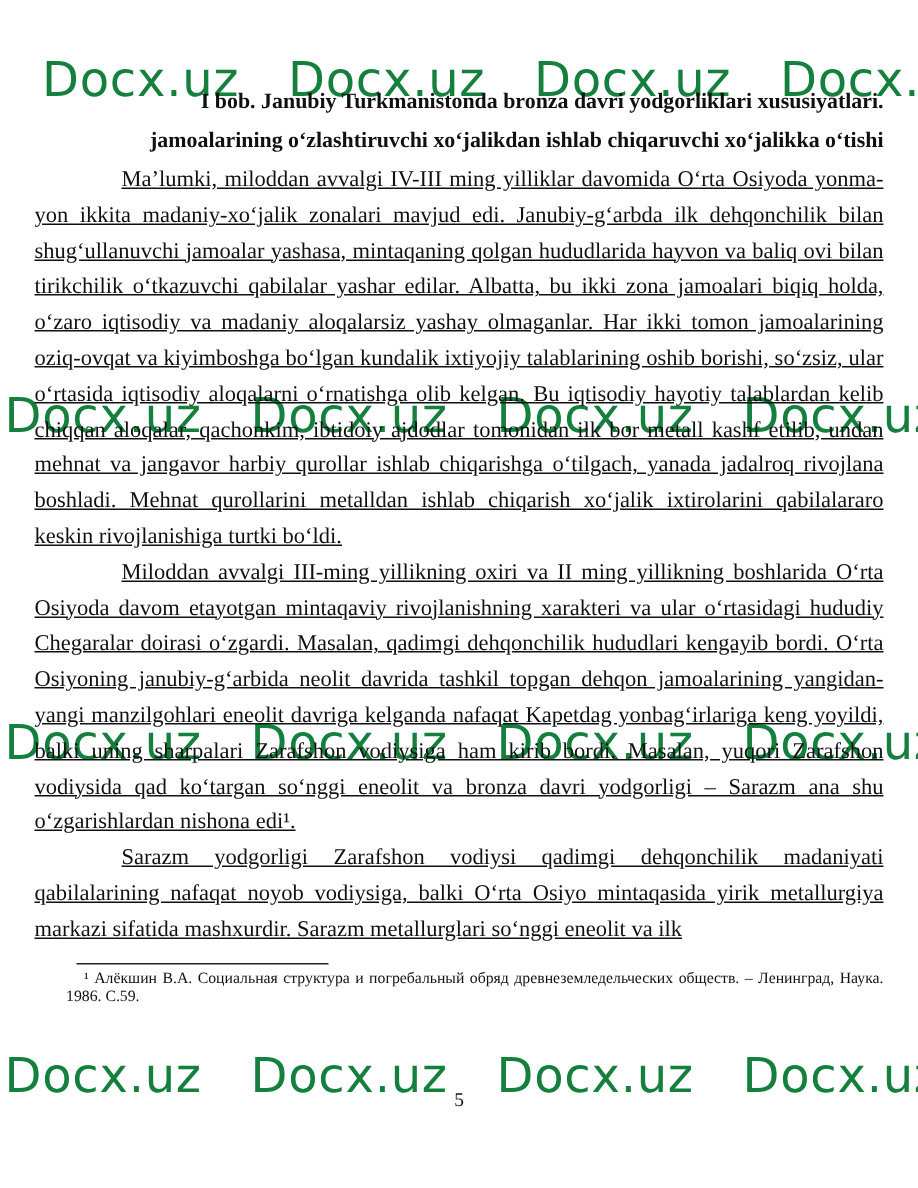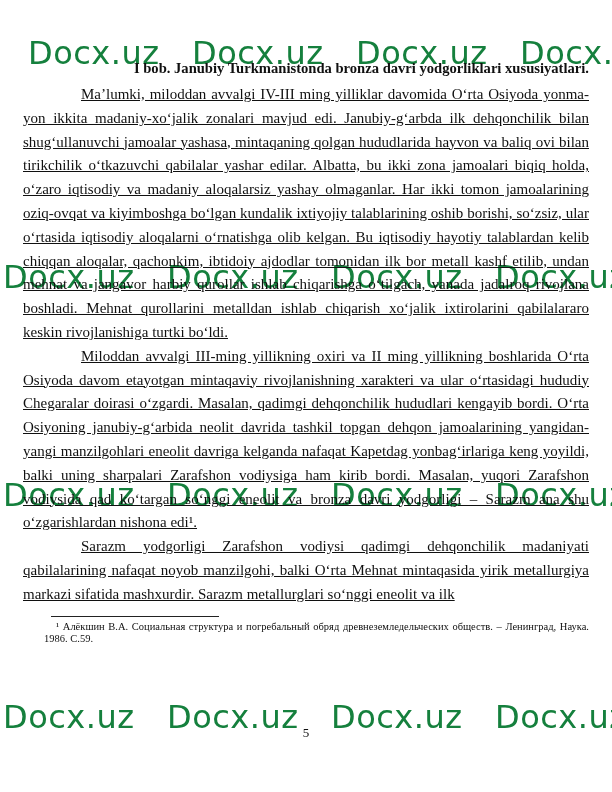--- a/index.html
+++ b/index.html
@@ -100,26 +100,27 @@
     <span class="watermark" style="top: 476px; left: 495px;">Docx.uz</span>
     <span class="watermark" style="top: 698px; left: 3px;">Docx.uz</span>
     <span class="watermark" style="top: 698px; left: 167px;">Docx.uz</span>
     <span class="watermark" style="top: 698px; left: 331px;">Docx.uz</span>
     <span class="watermark" style="top: 698px; left: 495px;">Docx.uz</span>
   </div>
 
 <div class="content">
   <div class="heading">
     <div>I bob. Janubiy Turkmanistonda bronza davri yodgorliklari xususiyatlari.</div>
+    <div>jamoalarining o‘zlashtiruvchi xo‘jalikdan ishlab chiqaruvchi xo‘jalikka o‘tishi</div>
   </div>
 
   <div class="body-text">
     <p>Ma’lumki, miloddan avvalgi IV-III ming yilliklar davomida O‘rta Osiyoda yonma-yon ikkita madaniy-xo‘jalik zonalari mavjud edi. Janubiy-g‘arbda ilk dehqonchilik bilan shug‘ullanuvchi jamoalar yashasa, mintaqaning qolgan hududlarida hayvon va baliq ovi bilan tirikchilik o‘tkazuvchi qabilalar yashar edilar. Albatta, bu ikki zona jamoalari biqiq holda, o‘zaro iqtisodiy va madaniy aloqalarsiz yashay olmaganlar. Har ikki tomon jamoalarining oziq-ovqat va kiyimboshga bo‘lgan kundalik ixtiyojiy talablarining oshib borishi, so‘zsiz, ular o‘rtasida iqtisodiy aloqalarni o‘rnatishga olib kelgan. Bu iqtisodiy hayotiy talablardan kelib chiqqan aloqalar, qachonkim, ibtidoiy ajdodlar tomonidan ilk bor metall kashf etilib, undan mehnat va jangavor harbiy qurollar ishlab chiqarishga o‘tilgach, yanada jadalroq rivojlana boshladi. Mehnat qurollarini metalldan ishlab chiqarish xo‘jalik ixtirolarini qabilalararo keskin rivojlanishiga turtki bo‘ldi.</p>
     <p>Miloddan avvalgi III-ming yillikning oxiri va II ming yillikning boshlarida O‘rta Osiyoda davom etayotgan mintaqaviy rivojlanishning xarakteri va ular o‘rtasidagi hududiy Chegaralar doirasi o‘zgardi. Masalan, qadimgi dehqonchilik hududlari kengayib bordi. O‘rta Osiyoning janubiy-g‘arbida neolit davrida tashkil topgan dehqon jamoalarining yangidan-yangi manzilgohlari eneolit davriga kelganda nafaqat Kapetdag yonbag‘irlariga keng yoyildi, balki uning sharpalari Zarafshon vodiysiga ham kirib bordi. Masalan, yuqori Zarafshon vodiysida qad ko‘targan so‘nggi eneolit va bronza davri yodgorligi – Sarazm ana shu o‘zgarishlardan nishona edi¹.</p>
-    <p>Sarazm yodgorligi Zarafshon vodiysi qadimgi dehqonchilik madaniyati qabilalarining nafaqat noyob manzilgohi, balki O‘rta Mehnat mintaqasida yirik metallurgiya markazi sifatida mashxurdir. Sarazm metallurglari so‘nggi eneolit va ilk</p>
+    <p>Sarazm yodgorligi Zarafshon vodiysi qadimgi dehqonchilik madaniyati qabilalarining nafaqat noyob vodiysiga, balki O‘rta Osiyo mintaqasida yirik metallurgiya markazi sifatida mashxurdir. Sarazm metallurglari so‘nggi eneolit va ilk</p>
   </div>
 
   <div class="footnote-block">
     <div class="footnote-rule"></div>
     <p>¹ Алёкшин В.А. Социальная структура и погребальный обряд древнеземледельческих обществ. – Ленинград, Наука. 1986. С.59.</p>
   </div>
 </div>
 
 <div class="page-number">5</div>
 

